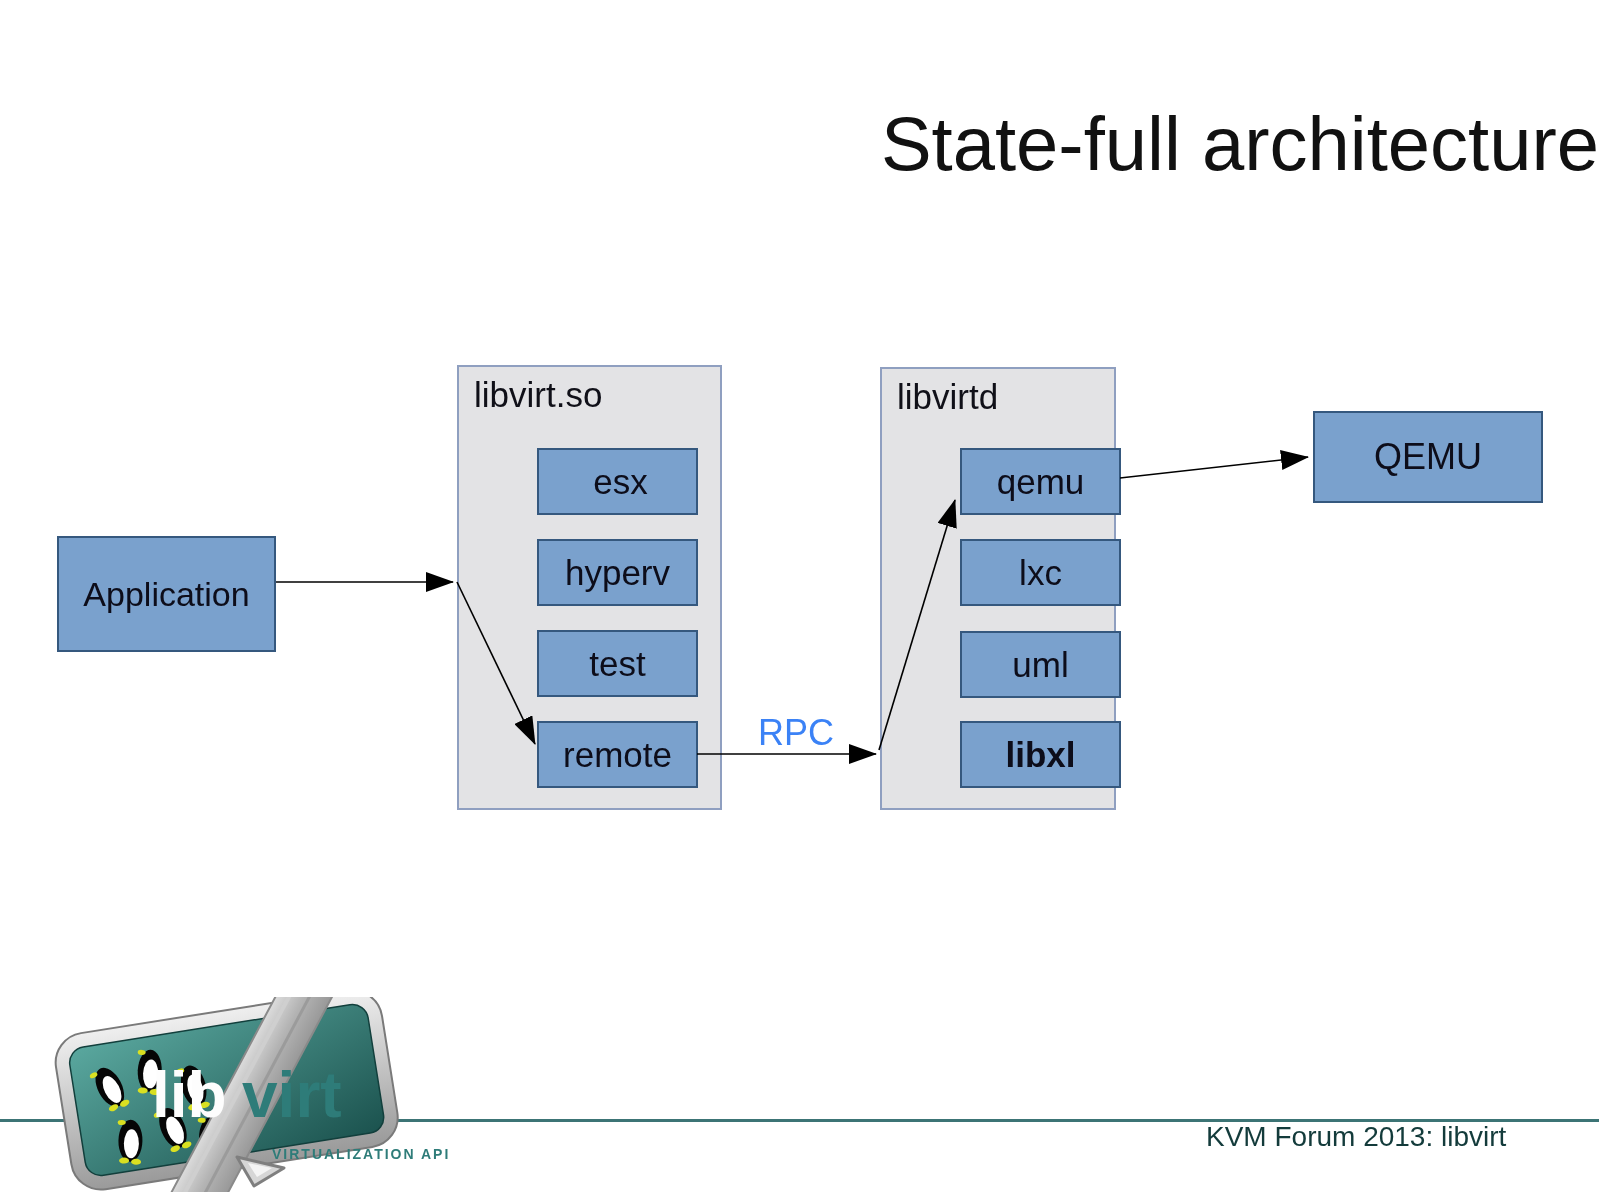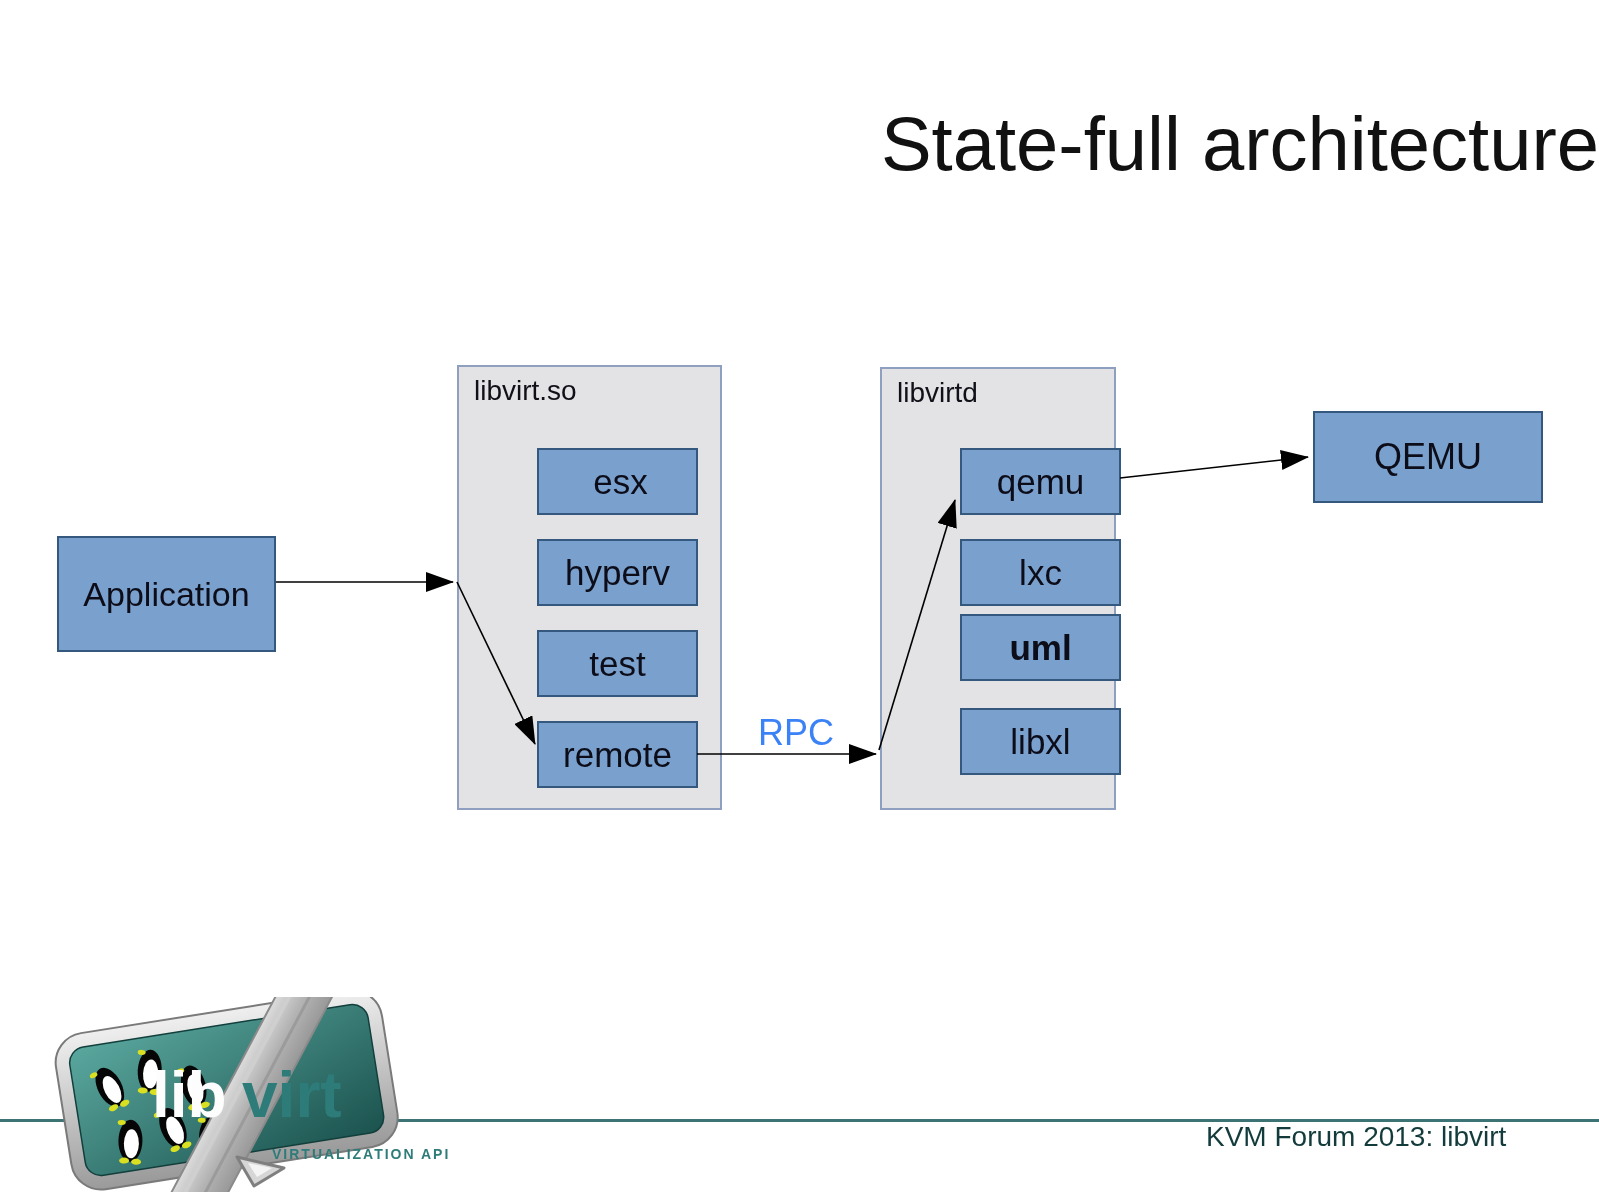--- a/index.html
+++ b/index.html
@@ -9,21 +9,21 @@
   }
   .title{
     position:absolute;left:0;top:100px;width:1599px;text-align:right;
     font-size:76px;color:#111;white-space:nowrap;
   }
   
   .panel{
     position:absolute;background:#e3e3e5;border:2px solid #8f9fc0;box-sizing:border-box;
   }
   .panel-label{
-    position:absolute;left:15px;top:8px;font-size:28px;color:#101018;white-space:nowrap;
+    position:absolute;left:15px;top:8px;font-size:35px;color:#101018;white-space:nowrap;
   }
   
   .bluebox{
     position:absolute;background:#7aa1cd;border:2px solid #35587e;box-sizing:border-box;
     display:flex;align-items:center;justify-content:center;
     font-size:35px;color:#0d0d1a;white-space:nowrap;
   }
   .driver{left:78px;width:161px;height:67px;}
   .app-box{left:57px;top:536px;width:219px;height:116px;font-size:34px;}
   .qemu-box{left:1313px;top:411px;width:230px;height:92px;font-size:36px;}
@@ -75,24 +75,24 @@
   </div>
 
   <div class="panel" style="left:880px;top:367px;width:236px;height:443px;">
     <div class="panel-label">libvirtd</div>
     <div class="bluebox driver" style="top:79px;">
       <span>qemu</span>
     </div>
     <div class="bluebox driver" style="top:170px;">
       <span>lxc</span>
     </div>
-    <div class="bluebox driver" style="top:245px;font-weight:bold;">
+    <div class="bluebox driver" style="top:262px;">
       <span>uml</span>
     </div>
-    <div class="bluebox driver" style="top:339px;">
+    <div class="bluebox driver" style="top:352px;font-weight:bold;">
       <span>libxl</span>
     </div>
   </div>
 
   <div class="bluebox qemu-box">
     <span>QEMU</span>
   </div>
 
   <div class="rpc-label">RPC</div>
 

